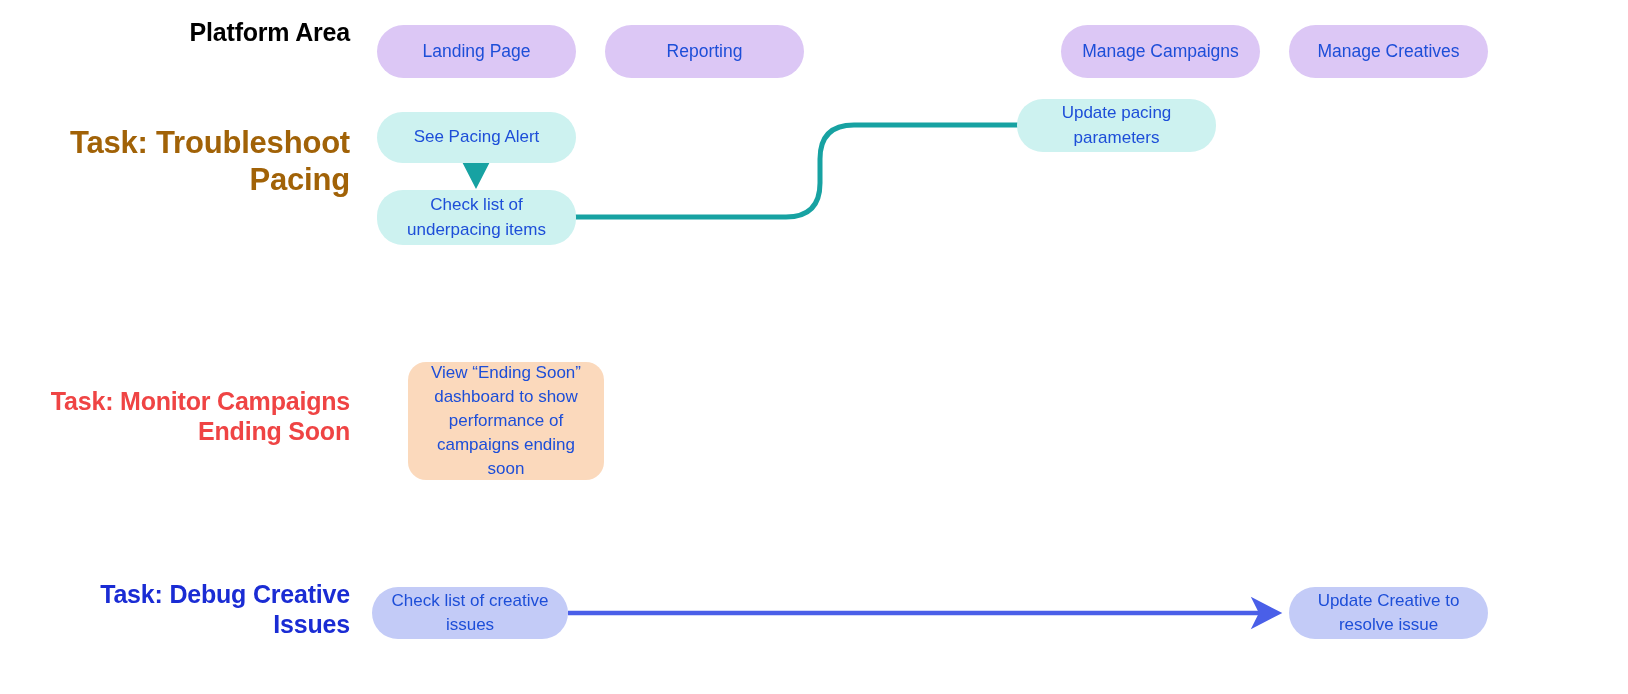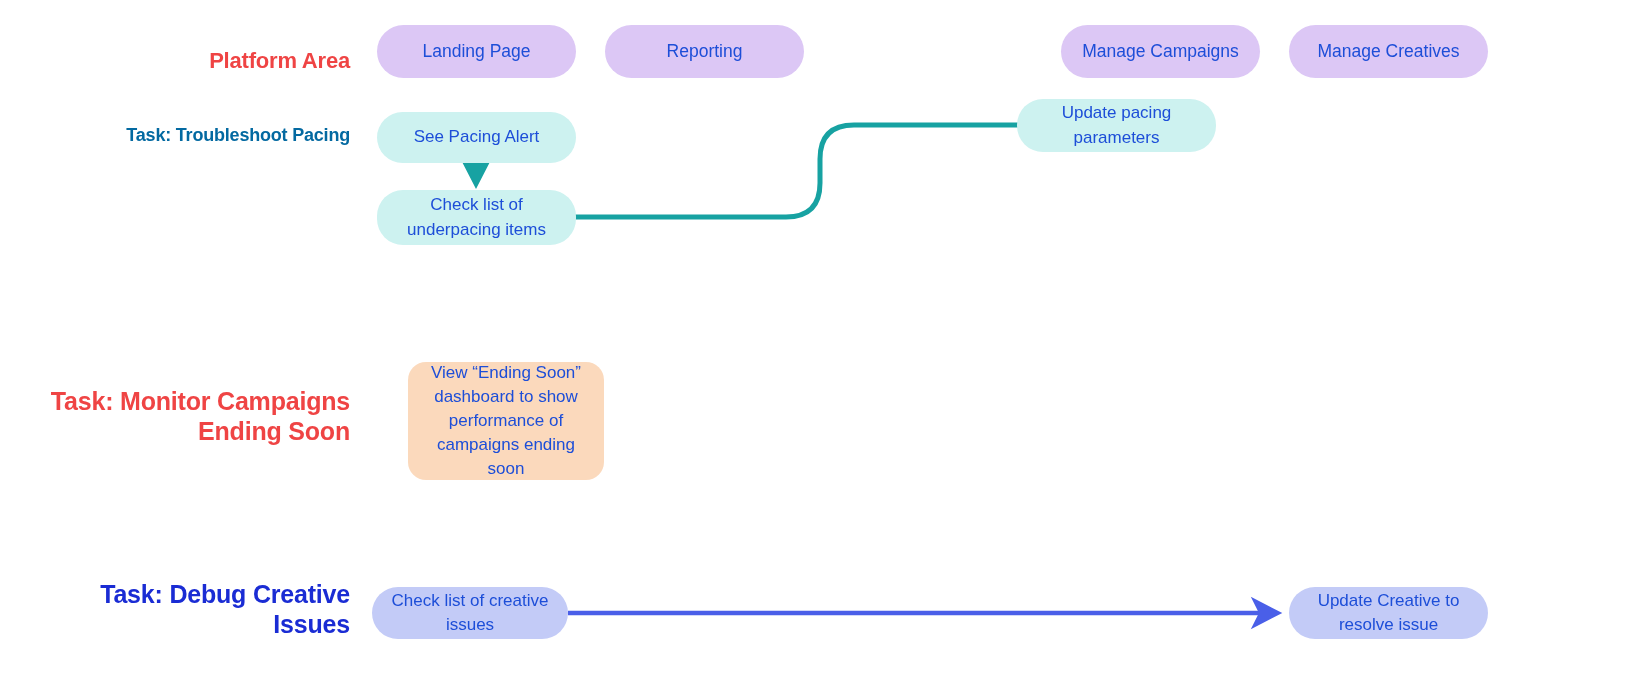--- a/index.html
+++ b/index.html
@@ -23,31 +23,31 @@
   .row-label {
     position: absolute;
     font-weight: bold;
     text-align: right;
     line-height: 1.18;
     letter-spacing: -0.2px;
     white-space: pre-line;
   }
   #label-platform-area {
     left: 20px;
-    top: 48px;
+    top: 18px;
     width: 330px;
-    font-size: 22px;
-    color: #ef4444;
+    font-size: 25px;
+    color: #000000;
   }
   #label-task-pacing {
     left: 10px;
     top: 125px;
     width: 340px;
-    font-size: 18px;
-    color: #0369a1;
+    font-size: 31px;
+    color: #a16207;
   }
   #label-task-ending-soon {
     left: 10px;
     top: 387px;
     width: 340px;
     font-size: 25px;
     color: #ef4444;
   }
   #label-task-creative {
     left: 10px;

